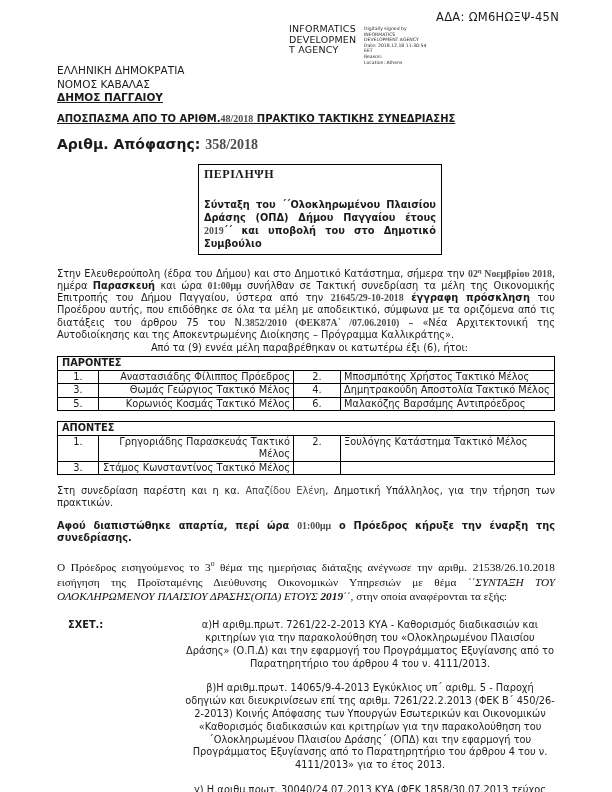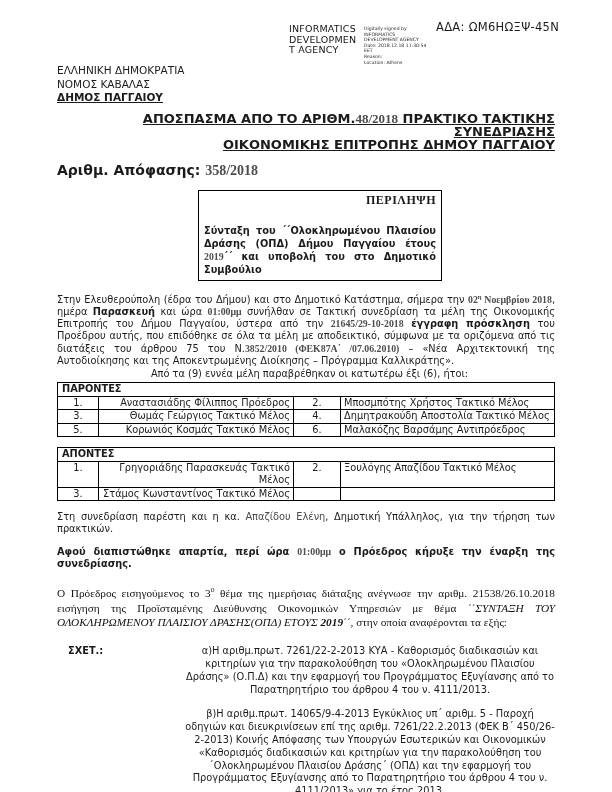--- a/index.html
+++ b/index.html
@@ -6,40 +6,40 @@
   #page{position:relative;width:612px;height:792px;background:#ffffff;margin:0 auto;
         font-family:"DejaVu Sans","Liberation Sans",sans-serif;color:#1b1b1b;overflow:hidden;}
   
   .b{font-weight:bold;}
   .i{font-style:italic;}
   .num{font-family:"Liberation Serif","DejaVu Serif",serif;font-weight:bold;color:#4d4d4d;}
   .sup{vertical-align:super;font-size:68%;}
   .fill{color:#4a4a4a;}
 
   
-  .ada{position:absolute;top:20px;left:436px;font-size:11.5px;letter-spacing:.3px;color:#1a1a1a;}
+  .ada{position:absolute;top:10px;left:436px;font-size:11.5px;letter-spacing:.3px;color:#1a1a1a;}
 
   
   .sig-big{position:absolute;top:24px;left:289px;width:74px;font-size:9.5px;line-height:10.5px;
            color:#141414;letter-spacing:.2px;}
   .sig-small{position:absolute;top:26px;left:364px;width:90px;font-size:4.6px;line-height:5.6px;color:#2a2a2a;}
 
   
   #doc{position:absolute;left:57px;top:64px;width:498px;}
 
   .org{font-size:10.5px;line-height:13.5px;}
   .org .muni{font-weight:bold;text-decoration:underline;}
 
-  .title{margin-top:7px;text-align:right;font-size:13px;font-weight:bold;line-height:13px;}
+  .title{margin-top:7px;text-align:left;font-size:10px;font-weight:bold;line-height:13px;}
   .title .tline{text-decoration:underline;}
 
   .decision{margin-top:11px;font-size:14px;}
 
   .sumbox{margin:11px 0 0 141px;width:244px;border:1.5px solid #000;padding:2px 5px 4px 5px;box-sizing:border-box;}
-  .sumbox h2{margin:0;text-align:right;font-size:12px;font-family:"Liberation Serif","DejaVu Serif",serif;
+  .sumbox h2{margin:0;text-align:left;font-size:12px;font-family:"Liberation Serif","DejaVu Serif",serif;
              font-weight:bold;letter-spacing:.5px;}
   .sumbox p{margin:16px 0 0 0;font-size:9.8px;font-weight:bold;line-height:13px;text-align:justify;}
 
   .para{margin:10px 0 0 0;font-size:9.8px;line-height:12.2px;text-align:justify;}
   .para.noj{text-align:center;}
   .indent{padding-left:7px;margin-top:1px;}
 
   table.members{border-collapse:collapse;width:100%;font-size:9.8px;margin-top:2px;}
   table.members td{border:1.2px solid #000;padding:0 3px;line-height:12.5px;vertical-align:top;}
   table.members td.hd{font-weight:bold;padding-left:4px;}
@@ -81,21 +81,20 @@
   <div id="doc">
 
     <div class="org">
       <div>ΕΛΛΗΝΙΚΗ ΔΗΜΟΚΡΑΤΙΑ</div>
       <div>ΝΟΜΟΣ ΚΑΒΑΛΑΣ</div>
       <div class="muni">ΔΗΜΟΣ ΠΑΓΓΑΙΟΥ</div>
     </div>
 
     <div class="title">
       <div class="tline"><span>ΑΠΟΣΠΑΣΜΑ ΑΠΟ ΤΟ ΑΡΙΘΜ.</span><span class="num">48/2018</span><span>  ΠΡΑΚΤΙΚΟ ΤΑΚΤΙΚΗΣ ΣΥΝΕΔΡΙΑΣΗΣ</span></div>
-      <div class="tline">ΟΙΚΟΝΟΜΙΚΗΣ ΕΠΙΤΡΟΠΗΣ ΔΗΜΟΥ ΠΑΓΓΑΙΟΥ</div>
     </div>
 
     <div class="decision"><span class="b">Αριθμ. Απόφασης: </span><span class="num">358/2018</span></div>
 
     <div class="sumbox">
       <h2>ΠΕΡΙΛΗΨΗ</h2>
       <p><span>Σύνταξη του ΄΄Ολοκληρωμένου Πλαισίου Δράσης (ΟΠΔ) Δήμου Παγγαίου έτους </span><span class="num">2019</span><span>΄΄ και υποβολή του στο Δημοτικό Συμβούλιο</span></p>
     </div>
 
     <p class="para"><span>Στην Ελευθερούπολη (έδρα του Δήμου) και στο Δημοτικό Κατάστημα, σήμερα την </span><span class="num">02</span><span class="num sup">η</span><span class="num"> Νοεμβρίου 2018</span><span>, ημέρα </span><span class="b">Παρασκευή</span><span> και ώρα </span><span class="num">01:00μμ</span><span> συνήλθαν σε Τακτική συνεδρίαση τα μέλη της Οικονομικής Επιτροπής του Δήμου Παγγαίου,  ύστερα από την </span><span class="num">21645/29-10-2018</span><span> </span><span class="b">έγγραφη πρόσκληση</span><span> του Προέδρου αυτής, που επιδόθηκε σε όλα τα μέλη με αποδεικτικό, σύμφωνα με τα οριζόμενα από τις διατάξεις του άρθρου 75 του  Ν.</span><span class="num">3852/2010 (ΦΕΚ87Α΄ /07.06.2010)</span><span> – «Νέα Αρχιτεκτονική της Αυτοδιοίκησης και της Αποκεντρωμένης Διοίκησης – Πρόγραμμα Καλλικράτης».</span></p>
@@ -134,21 +133,21 @@
       <tbody>
         <tr>
             <td class="hd" colspan="4">ΑΠΟΝΤΕΣ</td>
           </tr>
       </tbody>
       <tbody>
           <tr>
             <td class="no">1.</td>
             <td class="nm1">Γρηγοριάδης Παρασκευάς Τακτικό Μέλος</td>
             <td class="no2">2.</td>
-            <td>Ξουλόγης Απαζίδου Τακτικό Μέλος</td>
+            <td>Ξουλόγης Κατάστημα Τακτικό Μέλος</td>
           </tr>
           <tr>
             <td class="no">3.</td>
             <td class="nm1">Στάμος Κωνσταντίνος Τακτικό Μέλος</td>
             <td class="no2"></td>
             <td></td>
           </tr>
         </tbody>
     </table>
 

